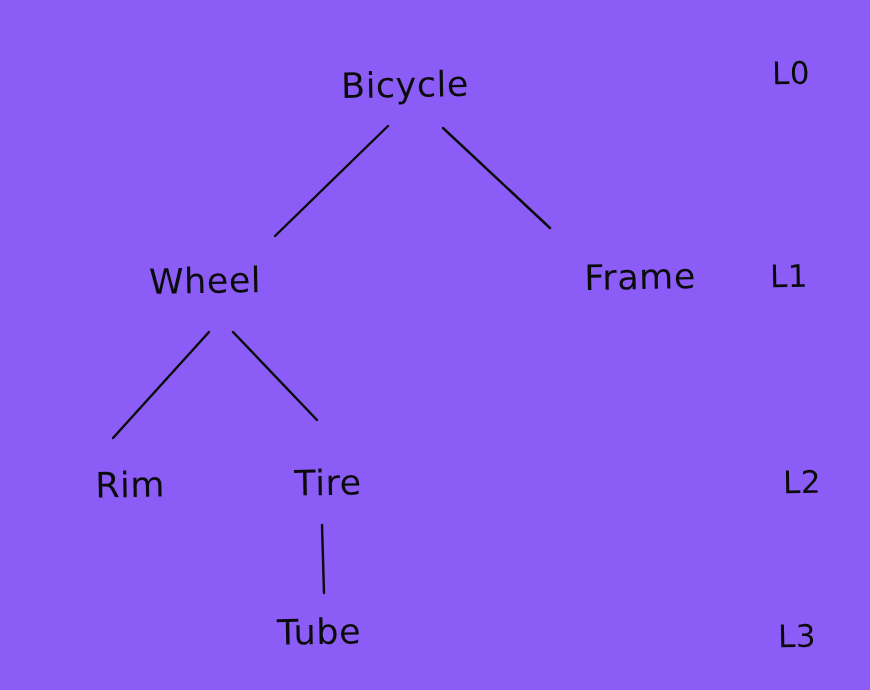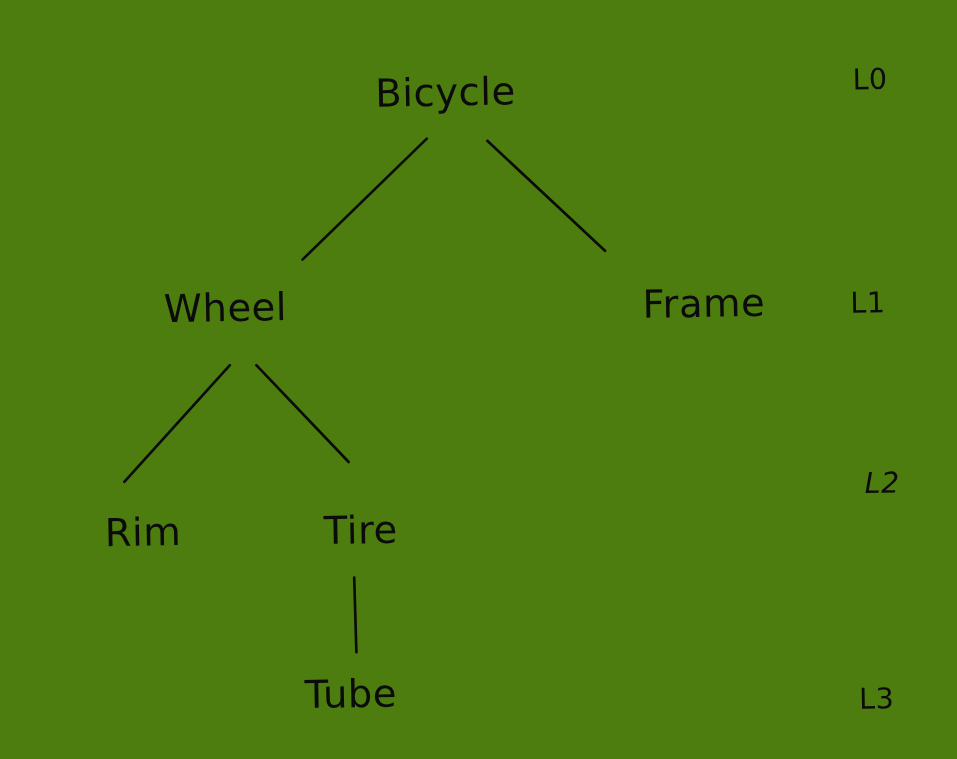--- a/index.html
+++ b/index.html
@@ -4,21 +4,21 @@
 <style>
   html, body {
     margin: 0;
     padding: 0;
     background: #ffffff;
   }
   .canvas {
     position: relative;
     width: 870px;
     height: 690px;
-    background: #4d7c0f;
+    background: #8b5cf6;
     overflow: hidden;
     font-family: "DejaVu Sans", sans-serif;
     color: #0b0b0b;
   }
   .edges-svg {
     position: absolute;
     left: 0;
     top: 0;
     width: 870px;
     height: 690px;
@@ -31,34 +31,34 @@
   .node-label, .level-label {
     position: absolute;
     transform: translate(-50%, -50%) rotate(-1deg);
     white-space: nowrap;
     font-weight: 500;
     letter-spacing: 0.5px;
     color: #0b0b0b;
     user-select: none;
   }
   .node-label { font-size: 35px; }
-  .level-label { font-size: 26px; }
+  .level-label { font-size: 31px; }
 
   
   .pos-bicycle { left: 405px; top: 85px;  }
   .pos-wheel   { left: 205px; top: 281px; }
   .pos-frame   { left: 640px; top: 277px; }
   .pos-rim     { left: 130px; top: 485px; }
   .pos-tire    { left: 328px; top: 483px; }
   .pos-tube    { left: 319px; top: 632px; }
 
   
   .pos-l0 { left: 791px; top: 73px;  }
   .pos-l1 { left: 789px; top: 276px; }
-  .pos-l2 { left: 802px; top: 440px; font-style: italic; }
+  .pos-l2 { left: 802px; top: 482px; }
   .pos-l3 { left: 797px; top: 636px; }
 </style>
 </head>
 <body>
 
 <div class="canvas">
 
   <svg class="edges-svg" viewBox="0 0 870 690" xmlns="http://www.w3.org/2000/svg">
     <line x1="388" y1="126" x2="275" y2="236"></line>
     <line x1="443" y1="128" x2="550" y2="228"></line>

